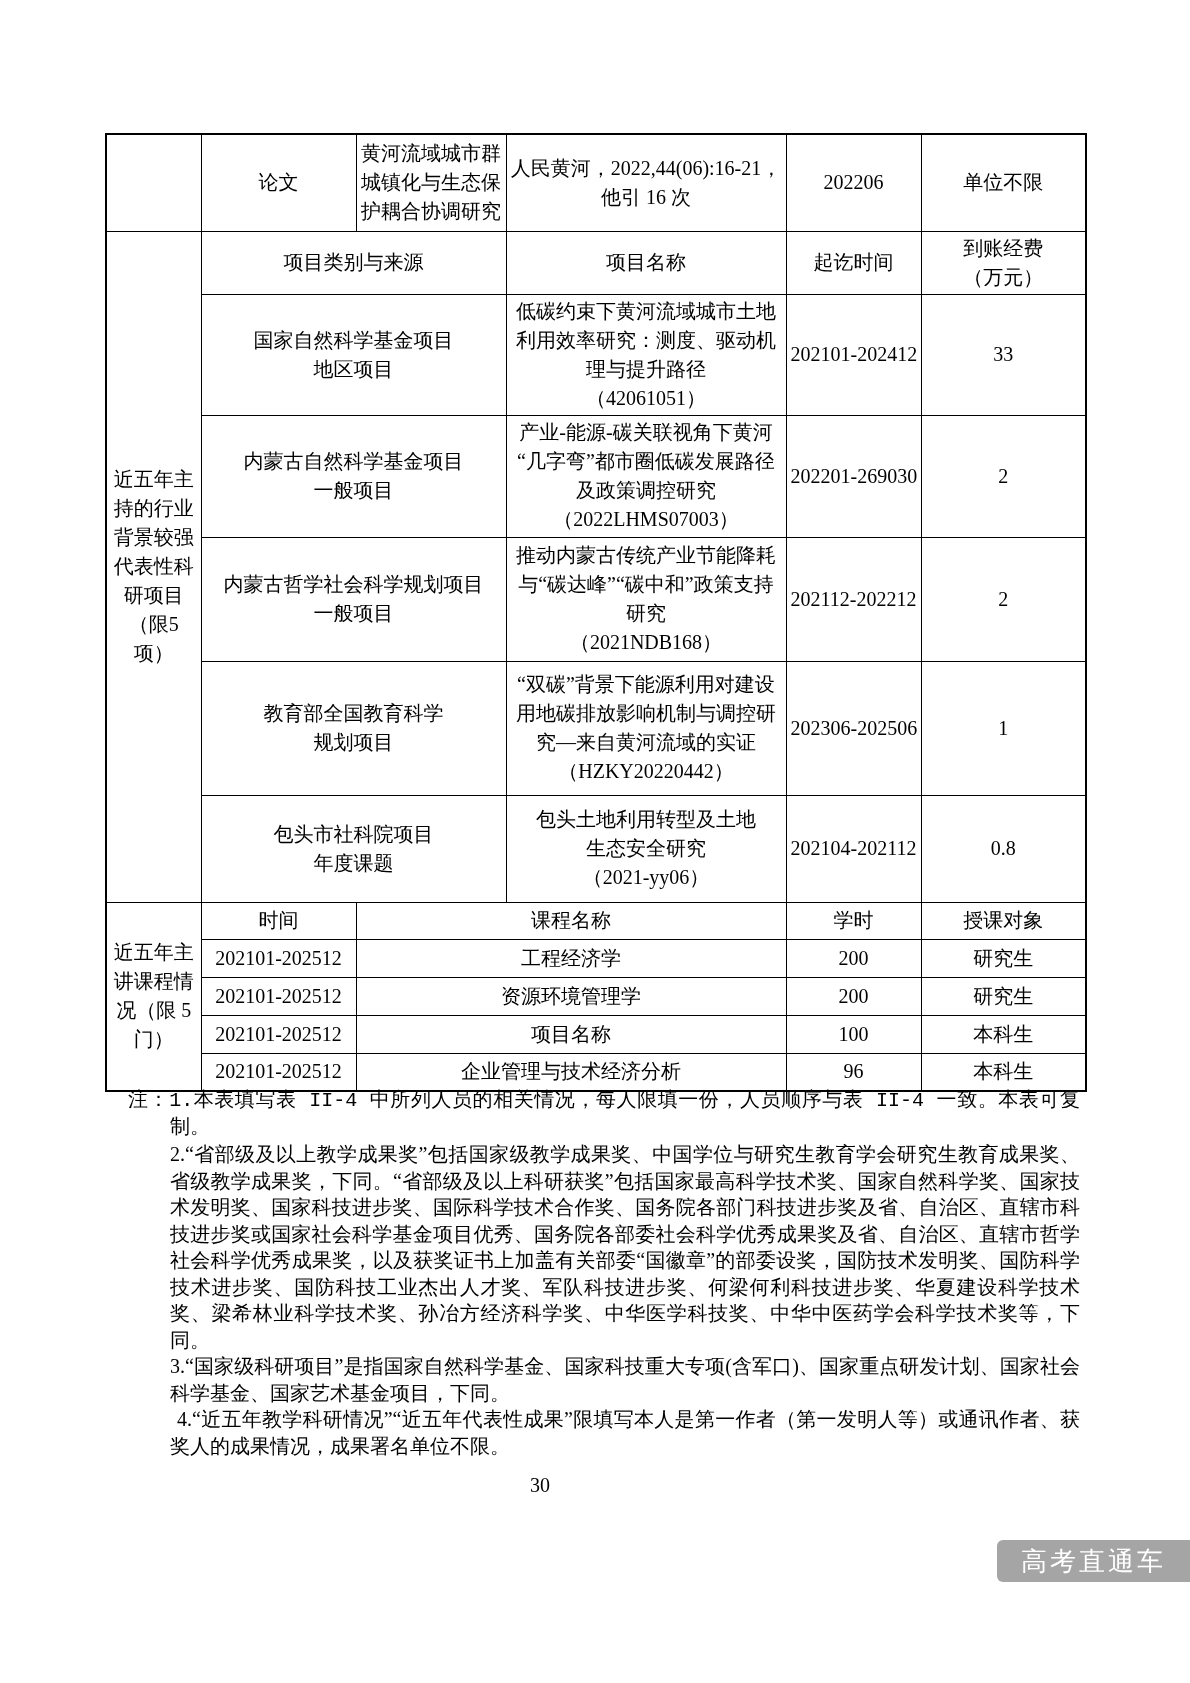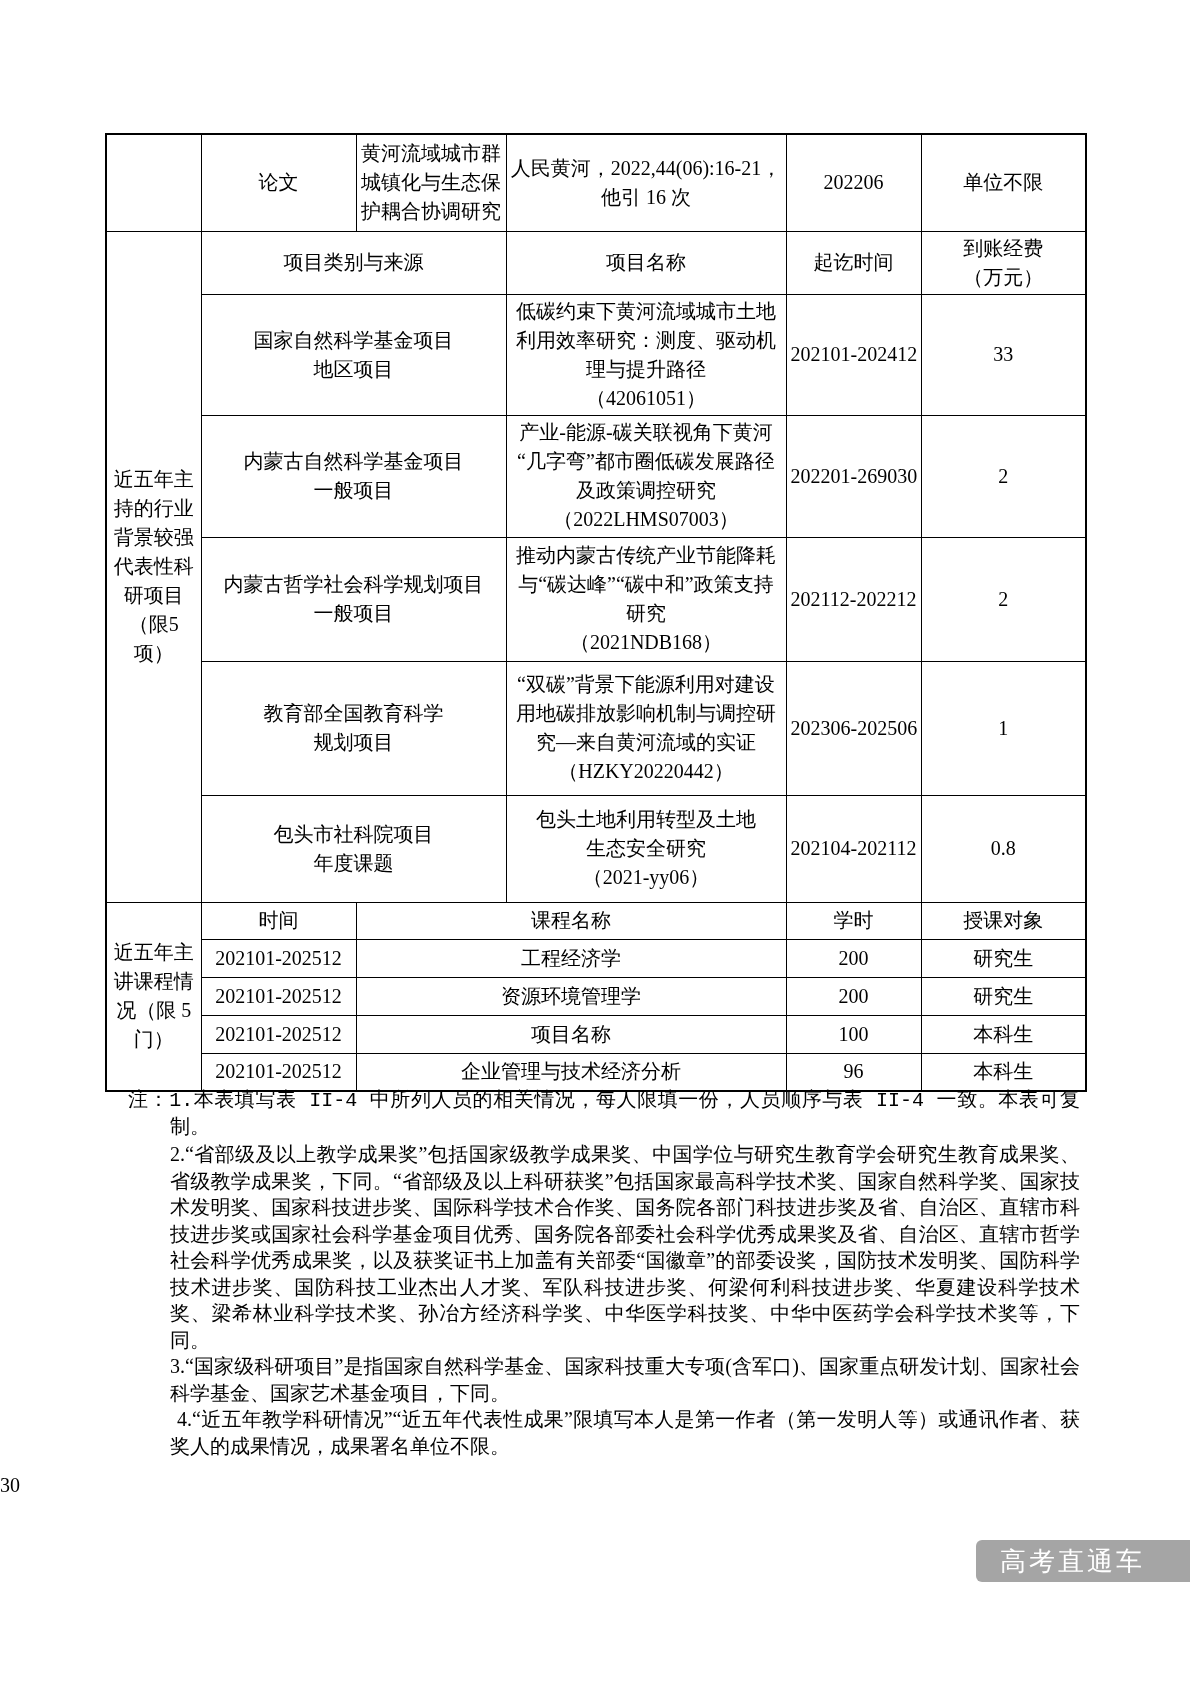--- a/index.html
+++ b/index.html
@@ -58,30 +58,30 @@
   }
   .note-line { text-indent: 0; }
   .note-line.hang { text-indent: -42px; font-family: Liberation Mono, monospace; }
   .note-line.indent8 { text-indent: 7px; }
 
   .page-number {
     position: absolute;
     top: 1474px;
     left: 0;
     width: 1080px;
-    text-align: left;
+    text-align: center;
     font-size: 20px;
   }
   .watermark {
     position: absolute;
     top: 1540px;
     right: 0;
     height: 42px;
     line-height: 42px;
-    padding: 0 45px 0 24px;
+    padding: 0 24px 0 24px;
     background: #a5a5a5;
     color: #ffffff;
     font-family: "Liberation Sans", sans-serif;
     font-size: 26px;
     letter-spacing: 3px;
     border-radius: 6px 0 0 6px;
   }
 </style>
 </head>
 <body>

